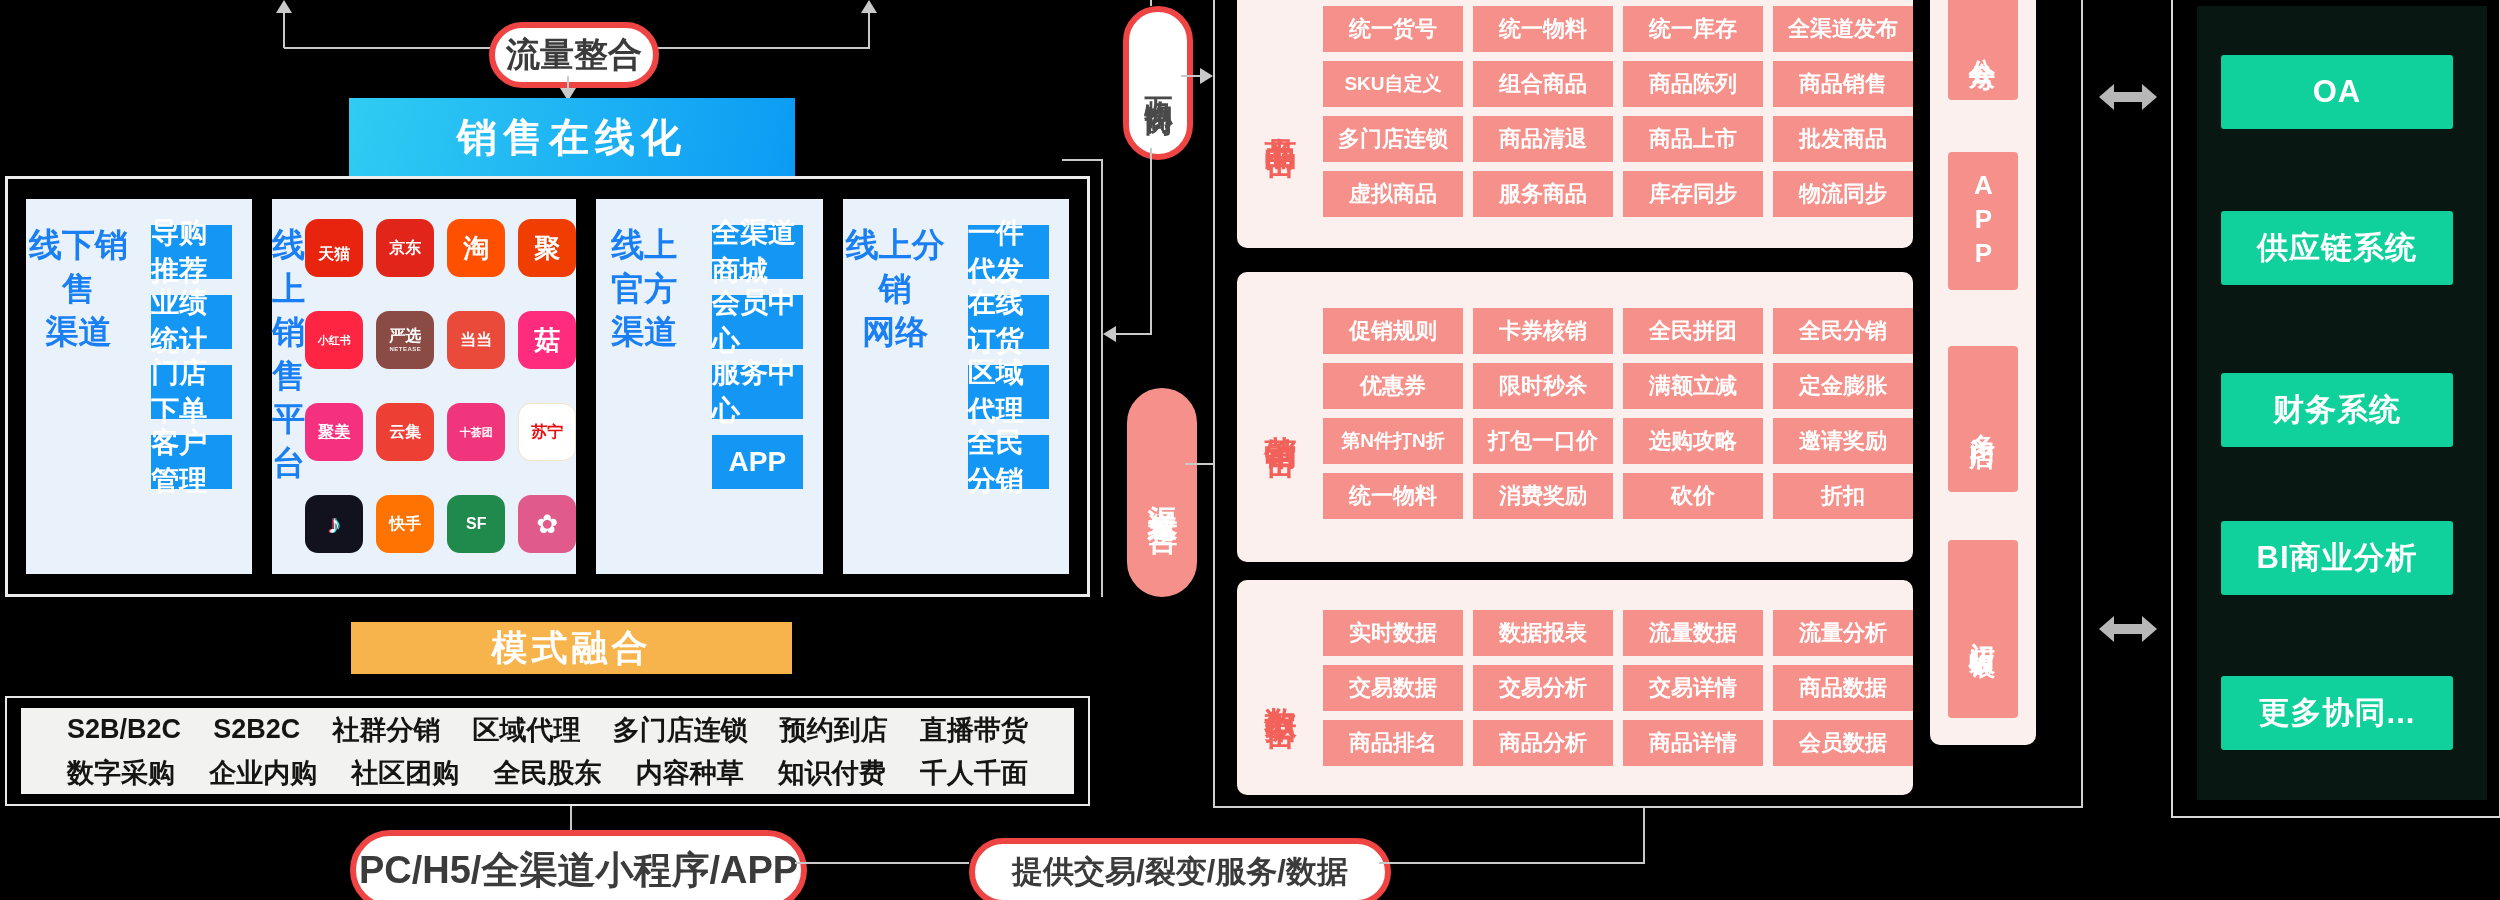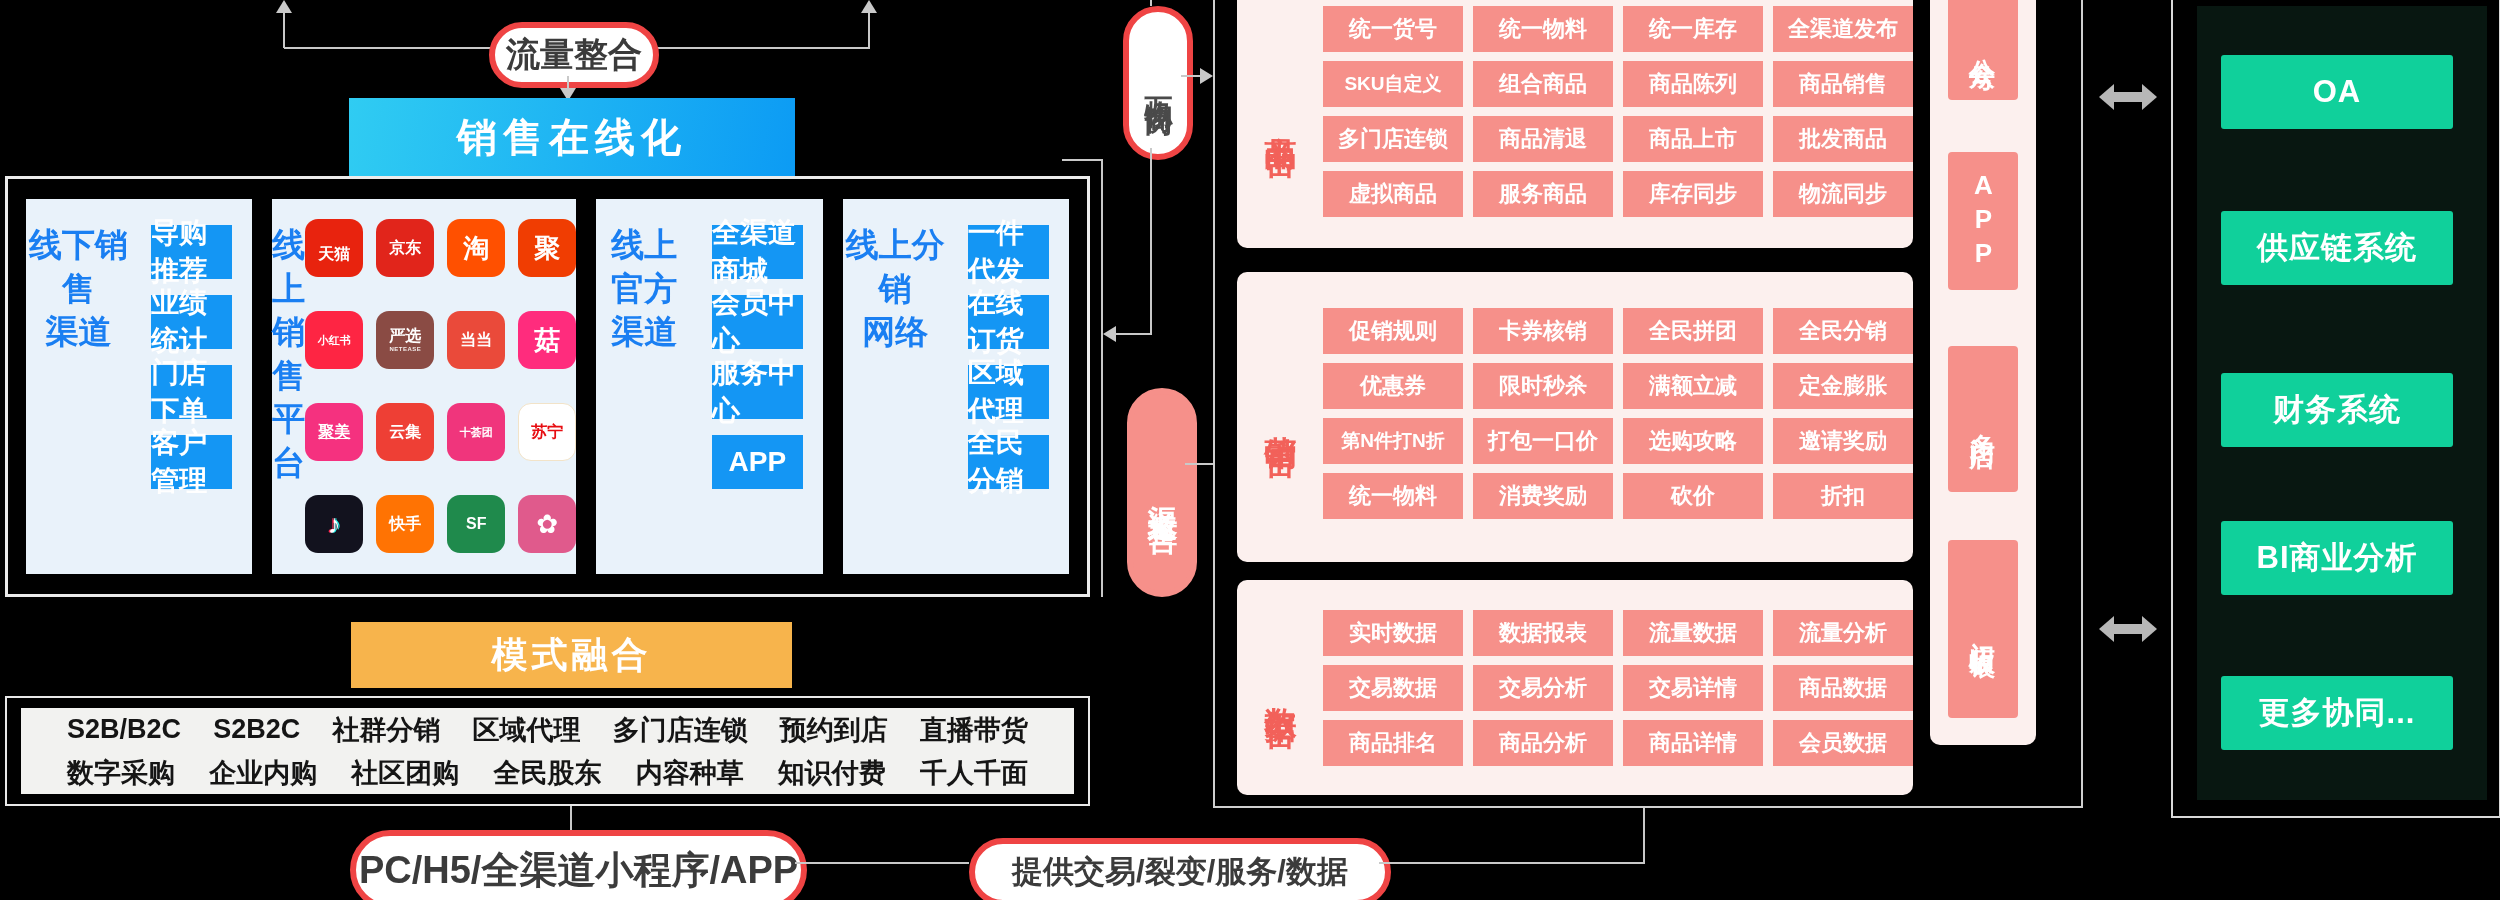--- a/index.html
+++ b/index.html
@@ -21,21 +21,21 @@
         background:#000;box-sizing:border-box;display:flex;gap:20px;padding:20px 18px;}
   .sales-panel{flex:1;background:#e9f2fa;display:flex;}
   .panel-title{margin-top:24px;text-align:center;font-size:33px;line-height:1.32;font-weight:bold;color:#1a7ff2;}
   .btns{display:flex;flex-direction:column;gap:16px;margin-top:26px;}
   .blue-btn{height:54px;margin:0 20px;background:#1496f4;color:#fff;font-size:28px;font-weight:bold;
         display:flex;align-items:center;justify-content:center;}
   .icon-grid{display:grid;grid-template-columns:repeat(4,58px);gap:13px;justify-content:center;margin-top:20px;}
   .app-icon{width:58px;height:58px;border-radius:13px;display:flex;flex-direction:column;align-items:center;
         justify-content:center;color:#fff;font-weight:bold;line-height:1;box-sizing:border-box;}
   .app-icon .sub{font-size:6px;letter-spacing:.5px;opacity:.9;margin-top:2px;}
-  .hdr-orange{position:absolute;left:351px;top:622px;width:441px;height:66px;background:#f7b44c;color:#fff;
+  .hdr-orange{position:absolute;left:351px;top:622px;width:441px;height:52px;background:#f7b44c;color:#fff;
         font-size:36px;font-weight:bold;letter-spacing:4px;display:flex;align-items:center;justify-content:center;}
   .modes-box{position:absolute;left:5px;top:696px;width:1085px;height:110px;border:2px solid #e9e9e9;
         background:#000;box-sizing:border-box;padding:10px 14px;}
   .modes-inner{width:100%;height:100%;background:#f2f2f0;display:flex;flex-direction:column;justify-content:center;}
   .mode-row{height:45px;display:flex;align-items:center;justify-content:space-between;padding:0 46px;
         font-size:27px;font-weight:bold;color:#151515;}
   .pt-panel{position:absolute;left:1237px;width:676px;background:#fcf0ee;border-radius:10px;}
   .pt-label{position:absolute;left:22px;top:50%;transform:translateY(-50%);writing-mode:vertical-rl;
         text-orientation:upright;font-size:32px;font-weight:bold;color:#f2615a;letter-spacing:3px;}
   .chip-grid{position:absolute;left:86px;display:grid;grid-template-columns:repeat(4,140px);gap:9px 10px;}

